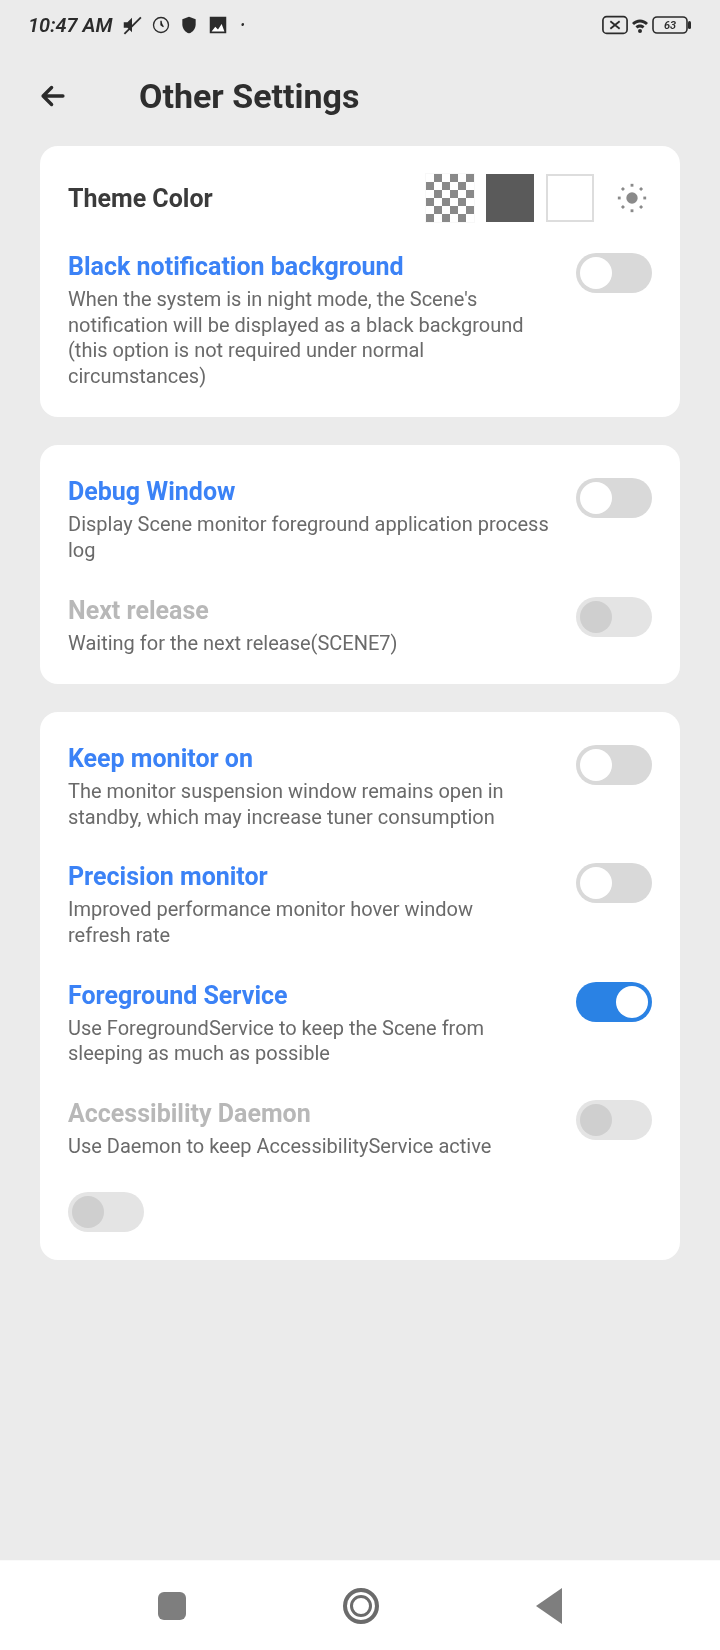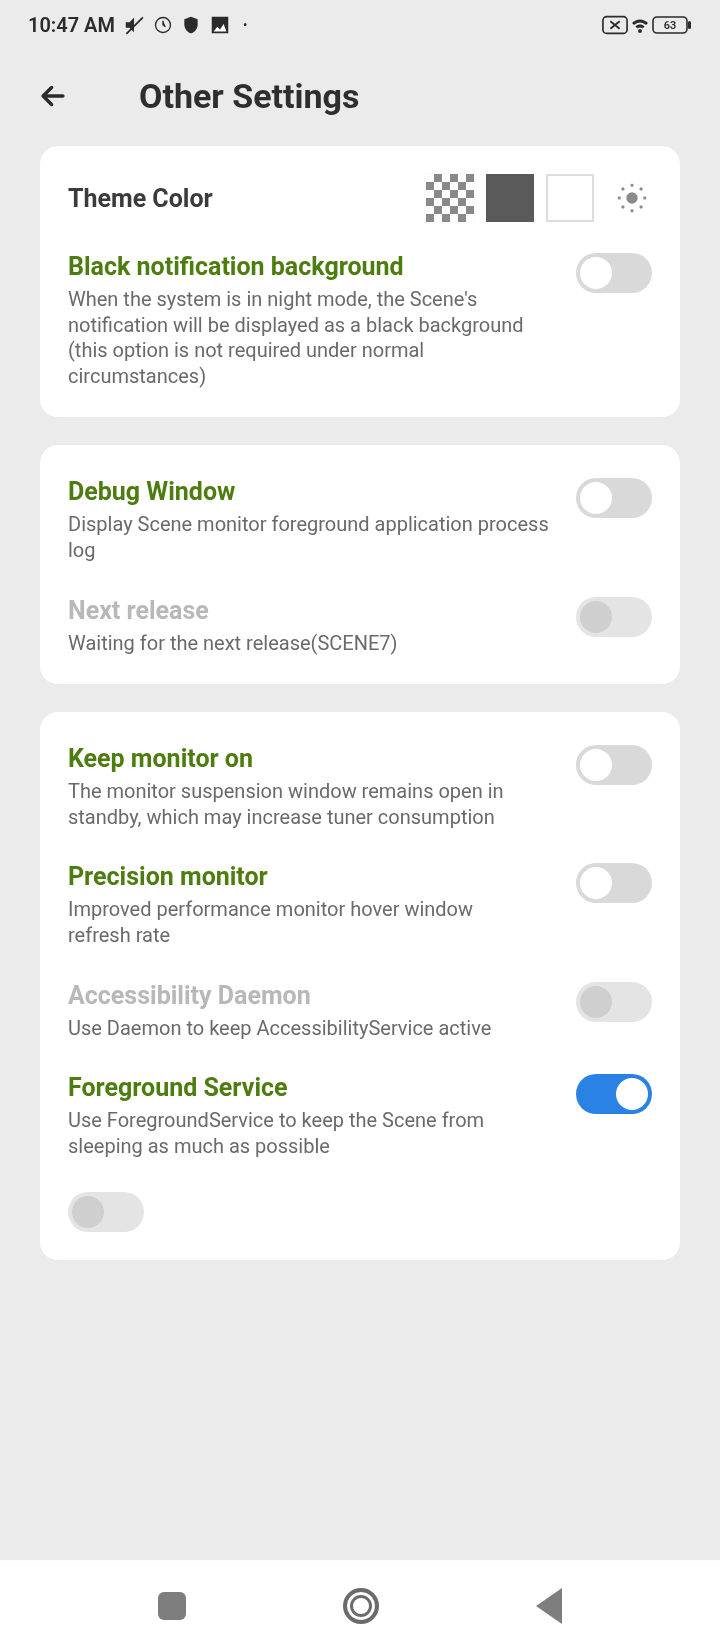--- a/index.html
+++ b/index.html
@@ -13,20 +13,21 @@
     }
     .status-bar {
       display: flex;
       justify-content: space-between;
       align-items: center;
       padding: 10px 28px 8px 28px;
       height: 48px;
       font-size: 20px;
       font-weight: 600;
       color: #2b2b2b;
+      font-style: italic;
     }
     .status-left { display: flex; align-items: center; gap: 8px; }
     .status-right { display: flex; align-items: center; gap: 0; }
     .status-icon { display: inline-flex; align-items: center; }
     .header {
       display: flex;
       align-items: center;
       padding: 28px 36px 30px 36px;
       gap: 69px;
     }
@@ -72,21 +73,21 @@
       display: flex;
       justify-content: space-between;
       align-items: flex-start;
       gap: 18px;
       padding-top: 4px;
     }
     .item + .item { margin-top: 28px; gap: 46px; }
     .item-text .title {
       font-size: 25px;
       font-weight: 700;
-      color: #4d7c0f;
+      color: #3b82f6;
       margin-bottom: 6px;
     }
     .item-text .desc {
       font-size: 20px;
       font-weight: 400;
       color: #6a6a6a;
       line-height: 1.28;
     }
     .item.disabled .title { color: #b8b8b8; }
     .toggle {
@@ -273,36 +274,36 @@
     <div class="item">
       <div class="item-text">
         <div class="title">Precision monitor</div>
         <div class="desc">Improved performance monitor hover window refresh rate</div>
       </div>
       <div class="toggle">
           <div class="knob"></div>
         </div>
     </div>
 
+    <div class="item">
+      <div class="item-text">
+        <div class="title">Foreground Service</div>
+        <div class="desc">Use ForegroundService to keep the Scene from sleeping as much as possible</div>
+      </div>
+      <div class="toggle on">
+          <div class="knob"></div>
+        </div>
+    </div>
+
     <div class="item disabled">
       <div class="item-text">
         <div class="title">Accessibility Daemon</div>
         <div class="desc">Use Daemon to keep AccessibilityService active</div>
       </div>
       <div class="toggle disabled">
-          <div class="knob"></div>
-        </div>
-    </div>
-
-    <div class="item">
-      <div class="item-text">
-        <div class="title">Foreground Service</div>
-        <div class="desc">Use ForegroundService to keep the Scene from sleeping as much as possible</div>
-      </div>
-      <div class="toggle on">
           <div class="knob"></div>
         </div>
     </div>
 
     <div class="item disabled">
       <div class="toggle disabled">
           <div class="knob"></div>
         </div>
     </div>
   </div>

